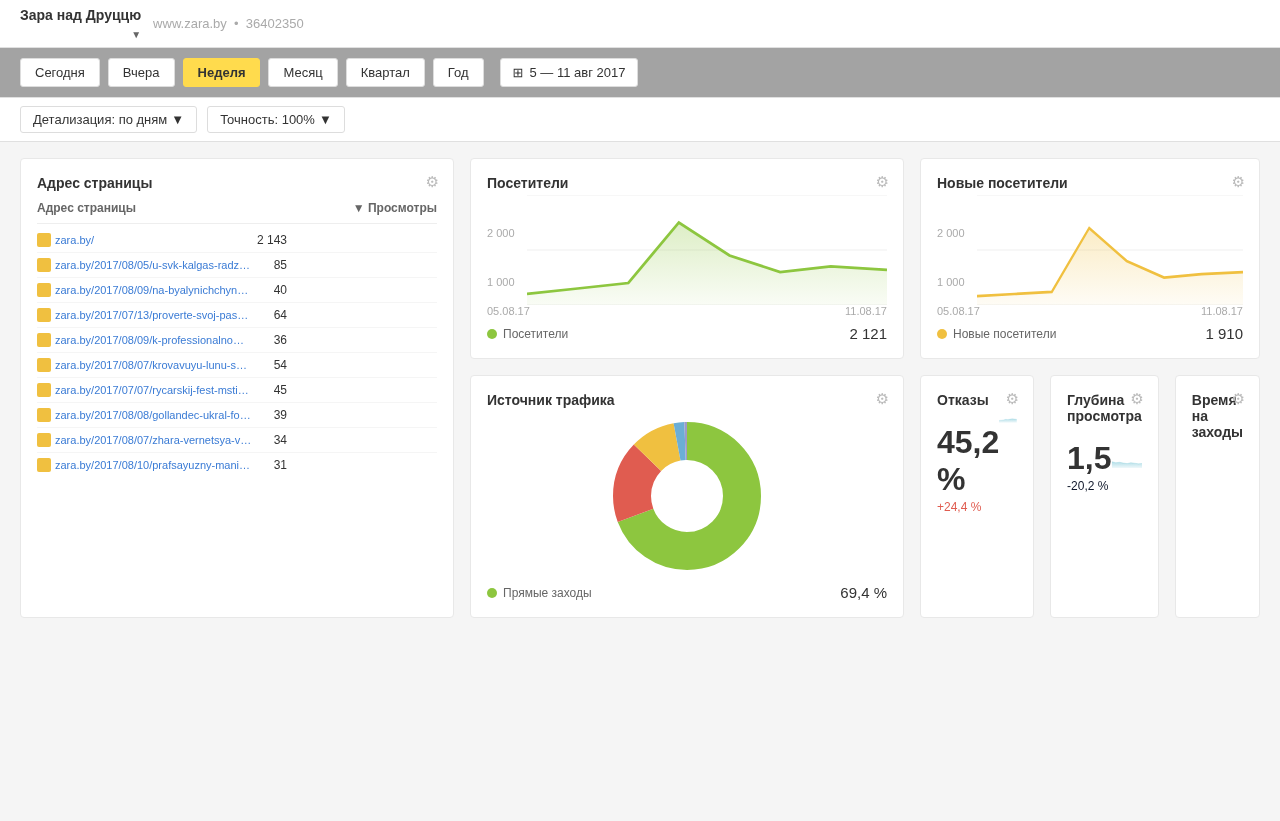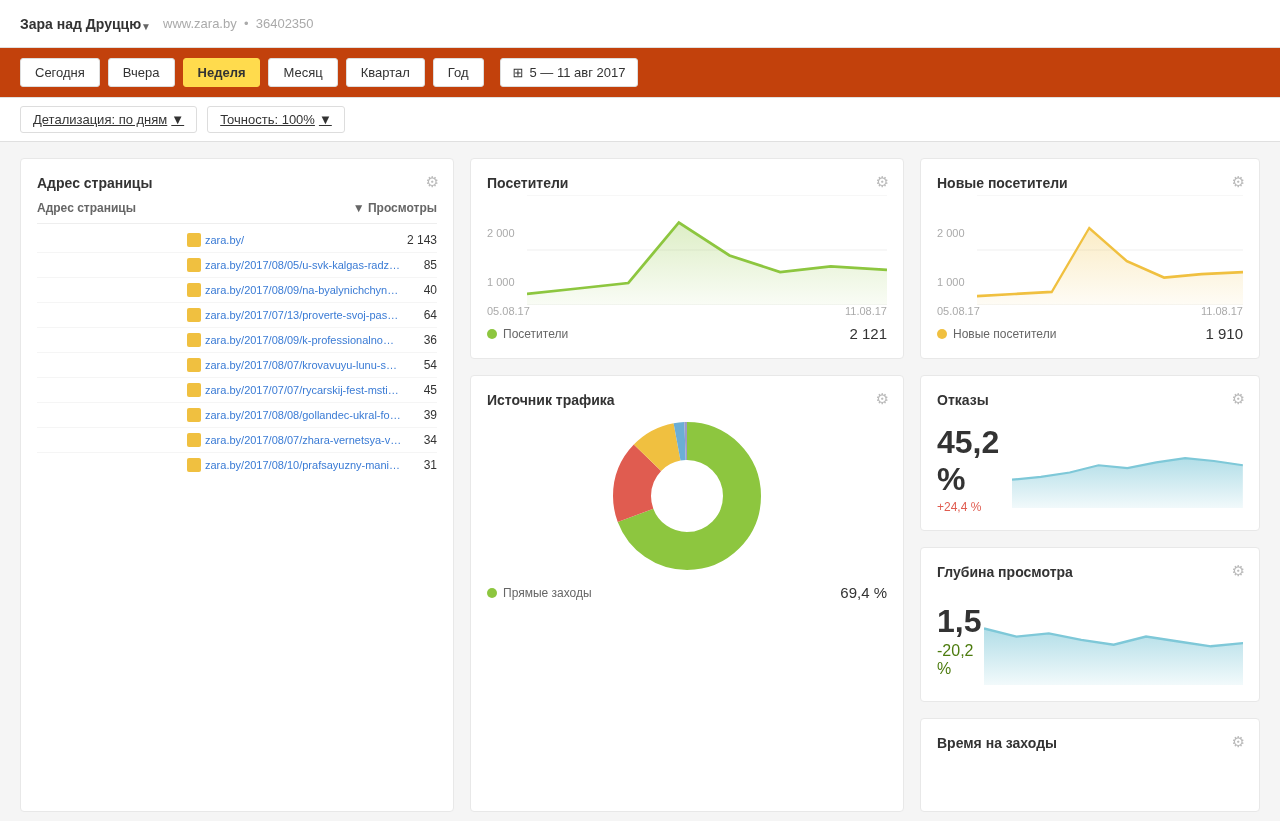--- a/index.html
+++ b/index.html
@@ -1,31 +1,31 @@
 <!DOCTYPE html>
 <html><head>
   <meta charset="utf-8">
   <style>
     * { box-sizing: border-box; margin: 0; padding: 0; }
     body { font-family: Arial, sans-serif; background: #f5f5f5; font-size: 13px; color: #333; }
 
     
     .header { background: #fff; border-bottom: 1px solid #e0e0e0; padding: 0 20px; display: flex; align-items: center; height: 48px; }
-    .site-selector { display: flex; align-items: flex-end; font-size: 14px; font-weight: bold; color: #333; cursor: pointer; }
+    .site-selector { display: flex; align-items: flex-end; gap: 6px; font-size: 14px; font-weight: bold; color: #333; cursor: pointer; flex-direction: column; }
     .site-selector .chevron { font-size: 10px; color: #666; }
     .site-info { color: #aaa; font-size: 13px; margin-left: 12px; }
     .site-info span { color: #aaa; }
 
     
-    .toolbar { background: #c2410c; border-bottom: 1px solid #e0e0e0; padding: 10px 20px; display: flex; align-items: center; gap: 8px; flex-wrap: wrap; }
+    .toolbar { background: #a3a3a3; border-bottom: 1px solid #e0e0e0; padding: 10px 20px; display: flex; align-items: center; gap: 8px; flex-wrap: wrap; }
     .tab-btn { padding: 6px 14px; border: 1px solid #ddd; background: #fff; border-radius: 3px; cursor: pointer; font-size: 13px; color: #333; }
     .tab-btn.active { background: #ffdb4d; border-color: #ffdb4d; font-weight: bold; }
     .date-range-btn { display: flex; align-items: center; gap: 6px; padding: 6px 12px; border: 1px solid #ddd; background: #fff; border-radius: 3px; cursor: pointer; font-size: 13px; color: #333; margin-left: 8px; }
     .detail-row { display: flex; gap: 10px; padding: 8px 20px; background: #fff; border-bottom: 1px solid #e0e0e0; }
-    .detail-btn { display: flex; align-items: center; gap: 4px; padding: 5px 12px; border: 1px solid #ddd; background: #fff; border-radius: 3px; cursor: pointer; font-size: 13px; color: #333; text-decoration: underline; }
+    .detail-btn { display: flex; align-items: center; gap: 4px; padding: 5px 12px; border: 1px solid #ddd; background: #fff; border-radius: 3px; cursor: pointer; font-size: 13px; color: #333; }
 
     
     .main { padding: 16px 20px; display: grid; grid-template-columns: 1fr 1fr 340px; gap: 16px; }
 
     
     .card { background: #fff; border-radius: 4px; border: 1px solid #e8e8e8; padding: 16px; position: relative; }
     .card-title { font-size: 14px; font-weight: bold; margin-bottom: 4px; color: #333; }
     .card-subtitle { font-size: 11px; color: #999; margin-bottom: 12px; }
     .gear-icon { position: absolute; top: 14px; right: 14px; color: #bbb; cursor: pointer; font-size: 15px; }
     .chart-dates { display: flex; justify-content: space-between; font-size: 11px; color: #aaa; margin-bottom: 8px; }
@@ -40,26 +40,26 @@
 
     
     svg { width: 100%; height: 100%; }
 
     
     .donut-container { display: flex; justify-content: center; align-items: center; height: 160px; margin: 8px 0; }
 
     
     .big-number { font-size: 32px; font-weight: bold; color: #333; margin: 8px 0 2px; }
     .change-positive { color: #e05c50; font-size: 12px; }
-    .change-negative { color: #4d7c0f; font-size: 16px; }
+    .change-negative { color: #0f172a; font-size: 12px; }
 
     
     .right-panel { grid-row: 1 / 3; }
     .table-header { display: flex; justify-content: space-between; font-size: 12px; font-weight: bold; color: #666; padding: 6px 0 8px; border-bottom: 1px solid #eee; margin-bottom: 4px; }
-    .table-row { display: flex; justify-content: flex-end; align-items: center; padding: 5px 0; border-bottom: 1px solid #f5f5f5; font-size: 12px; }
+    .table-row { display: flex; justify-content: flex-start; align-items: center; padding: 5px 0; border-bottom: 1px solid #f5f5f5; font-size: 12px; }
     .table-row:last-child { border-bottom: none; }
     .link-icon { width: 14px; height: 14px; background: #f0c040; border-radius: 2px; display: inline-block; margin-right: 4px; flex-shrink: 0; }
     .page-link { color: #3a7bd5; text-decoration: none; font-size: 11px; flex: 1; overflow: hidden; white-space: nowrap; text-overflow: ellipsis; display: flex; align-items: center; max-width: 220px; }
     .page-views { color: #333; font-size: 12px; min-width: 30px; text-align: right; }
 
     
     .chart-inner { position: relative; padding-left: 40px; height: 110px; }
   </style>
 </head>
 <body>
@@ -262,26 +262,26 @@
         <circle cx="80" cy="80" r="30" fill="white"></circle>
       </svg>
     </div>
     <div class="chart-legend">
       <span class="legend-dot" style="background:#8dc63f"></span>
       <span>Прямые заходы</span>
       <span class="legend-value">69,4 %</span>
     </div>
   </div>
 
-  <div style="display:flex; flex-direction:column; gap:16px;">
+  <div style="display:flex; gap:16px;">
 
     <div class="card">
       <div class="card-title">Отказы</div>
       <span class="gear-icon">⚙</span>
-      <div style="display:flex; align-items:center; justify-content:space-between; margin-top:8px;">
+      <div style="display:flex; align-items:flex-start; justify-content:space-between; margin-top:8px;">
         <div>
           <div class="big-number">45,2 %</div>
           <div class="change-positive">+24,4 %</div>
         </div>
         <svg viewBox="0 0 160 60" width="160" height="60">
           <defs>
             <linearGradient id="bGrad" x1="0" y1="0" x2="0" y2="1">
               <stop offset="0%" stop-color="#7ec8d8" stop-opacity="0.6"></stop>
               <stop offset="100%" stop-color="#7ec8d8" stop-opacity="0.1"></stop>
             </linearGradient>

